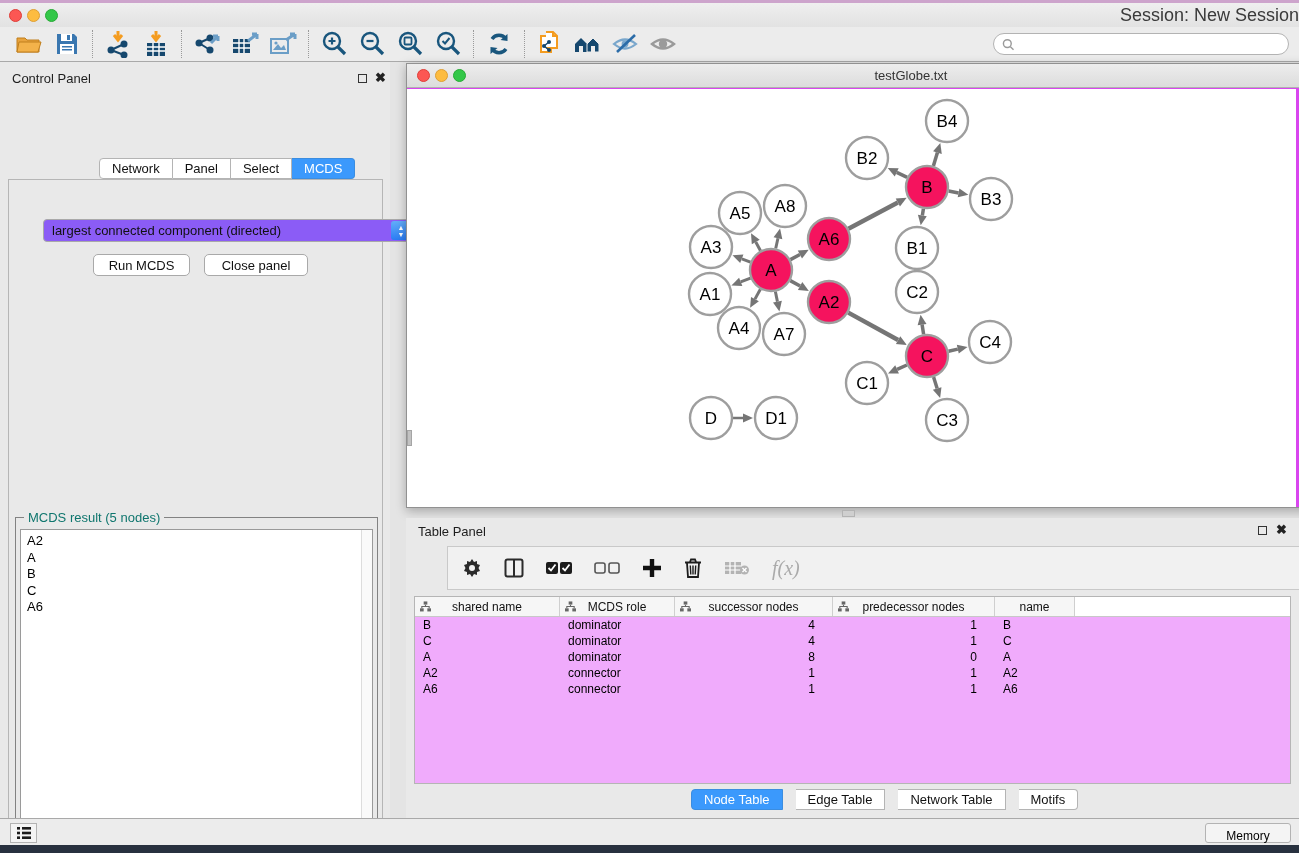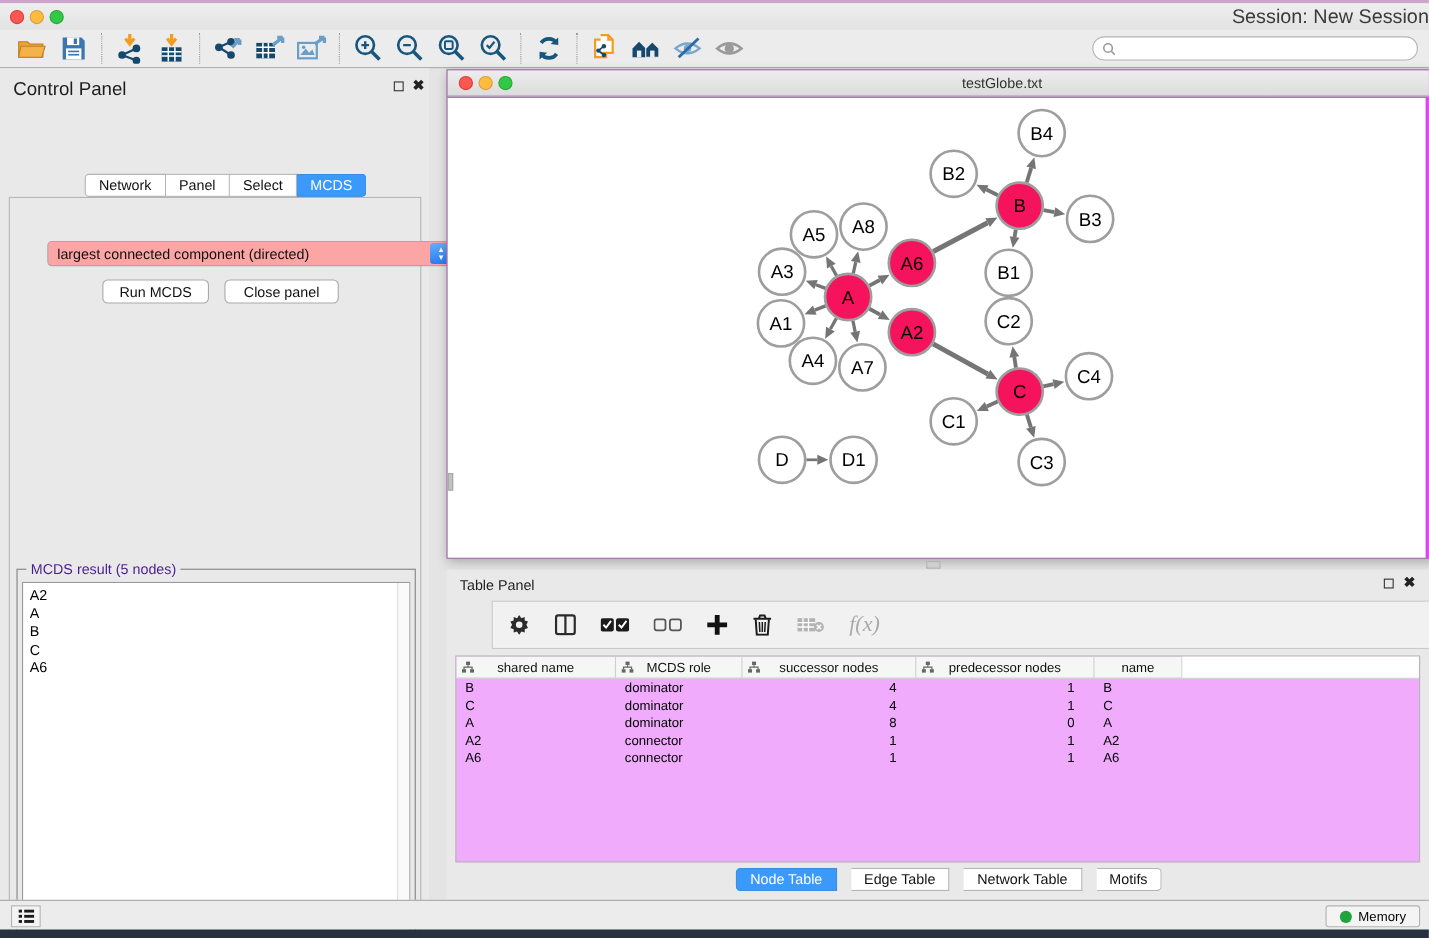--- a/index.html
+++ b/index.html
@@ -25,47 +25,47 @@
     border-bottom:1px solid #a9a9a9; display:flex; align-items:center; padding:0 10px; }
   .tbtn { width:38px; height:30px; display:flex; align-items:center; justify-content:center; }
   .tsep { width:1px; height:28px; border-left:1px dotted #9a9a9a; margin:0 6px; }
   #toolbar-search { margin-left:auto; width:296px; height:22px; background:#fff; border:1px solid #b3b3b3;
     border-radius:12px; display:flex; align-items:center; padding:0 8px; }
   #toolbar-search input { border:none; outline:none; width:100%; font-size:12px; background:transparent; }
 
   
   #control-panel { left:0; top:62px; width:390px; height:756px; background:#e9e9e9; }
   #cp-header { left:0; top:8px; width:390px; height:18px; }
-  #cp-title { position:absolute; left:12px; top:1px; font-size:17px; color:#1e1e1e; }
+  #cp-title { position:absolute; left:12px; top:1px; font-size:13px; color:#1e1e1e; }
   .panel-float { position:absolute; width:9px; height:9px; border:1.5px solid #333; top:4px; }
   .panel-close { position:absolute; top:0px; font-size:13px; font-weight:bold; color:#222; }
 
   .segtabs { display:flex; height:21px; }
   .segtab { background:#fff; border:1px solid #b4b4b4; border-left:none; font-size:13px; color:#111;
     display:flex; align-items:center; justify-content:center; padding:0 12px; }
-  .segtab:first-child { border-left:1px solid #b4b4b4; border-radius:4px 0 0 4px; }
+  .segtab:first-child { border-left:1px solid #b4b4b4; border-radius:4px 0 0 4px;margin-left:22px; }
   .segtab:last-child { border-radius:0 4px 4px 0; }
   .segtab.active { background:#3b99fc; border-color:#3b8de0; color:#fff; }
 
   #cp-tabs { left:77px; top:96px; position:absolute; z-index:2; }
   #cp-content { left:8px; top:117px; width:375px; height:686px; border:1px solid #b6b6b6; background:#e9e9e9; }
 
   #opt-label { left:0; top:20px; width:375px; text-align:center; font-size:13px; color:#111; }
-  #criterion-select { left:34px; top:39px; width:370px; height:23px; background:#fca5a5; border:1px solid #a9a9a9;
+  #criterion-select { left:34px; top:39px; width:370px; height:23px; background:#8b5cf6; border:1px solid #a9a9a9;
     border-radius:4px; font-size:13px; color:#111; display:flex; align-items:center; padding-left:8px; }
   #criterion-stepper { position:absolute; right:1px; top:1px; width:20px; height:19px; border-radius:3px;
     background:linear-gradient(#63adf9,#2a7df4); display:flex; flex-direction:column; align-items:center; justify-content:center; }
   #criterion-stepper span { color:#fff; font-size:7px; line-height:7px; }
   .cp-btn { position:absolute; top:74px; height:22px; background:#fff; border:1px solid #a9a9a9; border-radius:5px;
     font-size:13px; color:#111; display:flex; align-items:center; justify-content:center; }
   #run-btn { left:84px; width:97px; }
   #close-btn { left:195px; width:104px; }
 
   #result-group { left:6px; top:337px; width:363px; height:342px; border:1px solid #828282; }
-  #result-title { position:absolute; left:8px; top:-8px; background:#e9e9e9; padding:0 4px; font-size:13px; color:#4c1d95; }
+  #result-title { position:absolute; left:8px; top:-8px; background:#e9e9e9; padding:0 4px; font-size:13px; color:#0f766e; }
   #result-list { position:absolute; left:4px; top:11px; right:4px; bottom:4px; background:#fff; border:1px solid #9a9a9a; }
   #result-scroll { position:absolute; right:0; top:0; bottom:0; width:11px; background:#fafafa; border-left:1px solid #ddd; }
   .result-item { font-size:13px; color:#000; line-height:16.5px; padding-left:6px; }
   #result-list .inner { padding-top:3px; }
 
   
   #net-window { left:406px; top:63px; width:1010px; height:445px; background:#d946ef; border:1px solid #919191;
     box-shadow:0 3px 10px rgba(0,0,0,.28); }
   #net-titlebar { position:absolute; left:0; top:0; width:100%; height:24px; background:linear-gradient(#ededed,#dcdcdc);
     border-bottom:1px solid #b1b1b1; }
@@ -95,21 +95,21 @@
   .nt-cell { font-size:12px; color:#000; padding:0 8px; line-height:16px; white-space:nowrap; overflow:hidden; }
   .nt-cell.num { text-align:right; padding-right:18px; }
 
   #tp-tabs { position:absolute; left:263px; top:271px;gap:13px; }
 
   
   #status-bar { left:0; top:818px; width:1299px; height:27px; background:#ececec; border-top:1px solid #a9a9a9; }
   #list-btn { position:absolute; left:10px; top:4px; width:27px; height:20px; background:#f4f4f4;
     border:1px solid #b3b3b3; display:flex; align-items:center; justify-content:center; }
   #memory-btn { position:absolute; right:8px; top:4px; width:86px; height:20px; background:#f4f4f4;
-    border:1px solid #b3b3b3; border-radius:3px; display:flex; align-items:center; justify-content:center; gap:6px; }
+    border:1px solid #b3b3b3; border-radius:3px; display:flex; align-items:center; justify-content:center; gap:6px;flex-direction:column; }
   #memory-dot { width:11px; height:11px; border-radius:50%; background:#1fa33c; }
   #memory-label { font-size:12px; color:#000; }
 </style>
 </head>
 <body>
 
 <div id="desktop-top" class="abs"></div>
 
 <div id="titlebar" class="abs">
   <span class="tl red" style="left:9px"></span>

